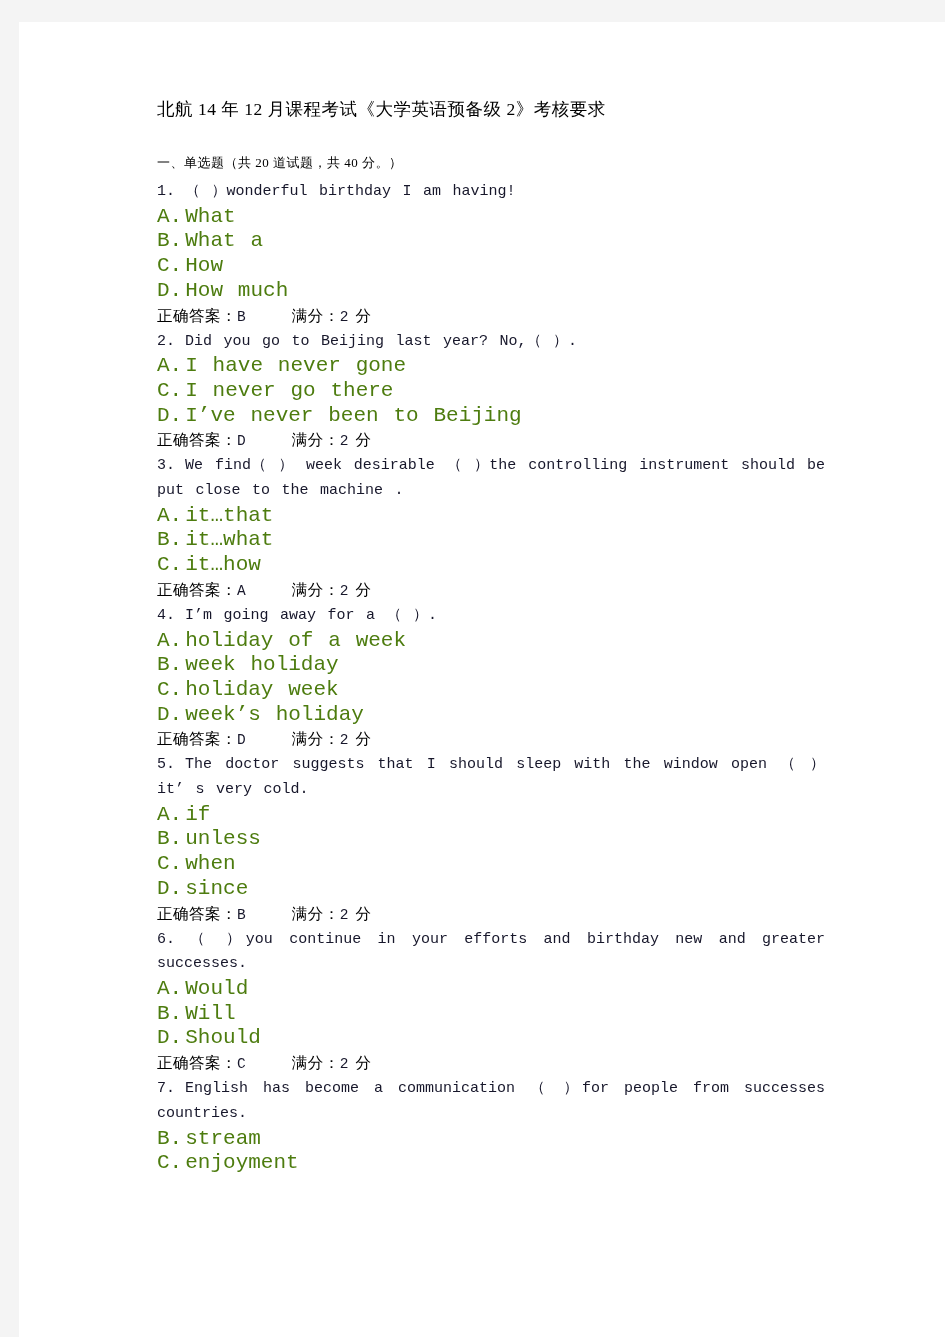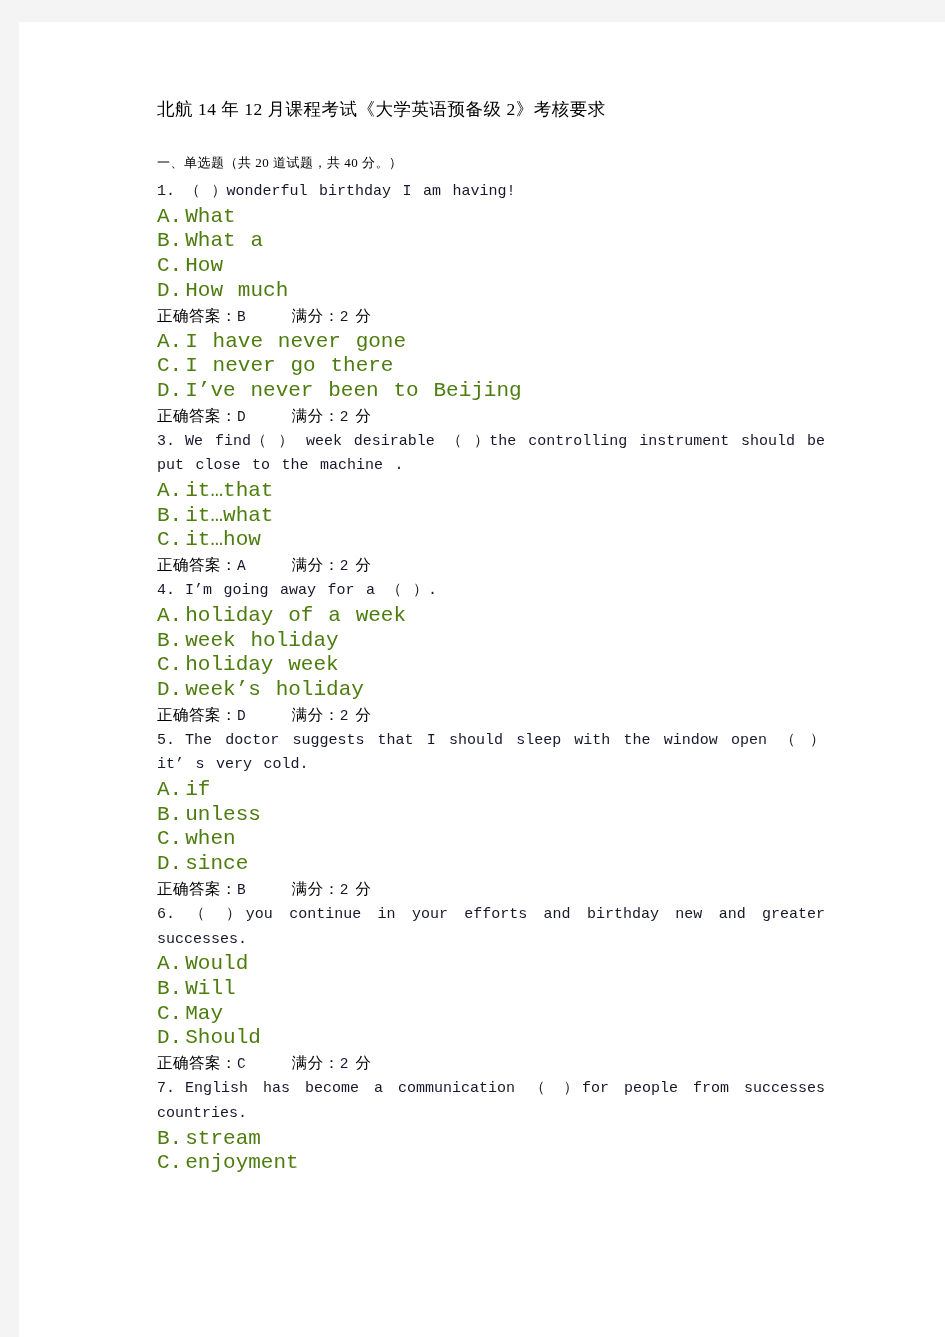--- a/index.html
+++ b/index.html
@@ -107,20 +107,21 @@
     <div id="questions">
         <div class="q-block">
           <div class="q-stem"><span class="num">1.</span><span>（ ）wonderful birthday I am having!</span></div>
           <div class="opt"><span class="lab">A.</span><span>What</span></div>
           <div class="opt"><span class="lab">B.</span><span>What a</span></div>
           <div class="opt"><span class="lab">C.</span><span>How</span></div>
           <div class="opt"><span class="lab">D.</span><span>How much</span></div>
           <div class="ans-line"><span class="cjk">正确答案：</span><span class="val">B</span><span class="gap"></span><span class="cjk">满分：</span><span class="val">2</span><span class="sep"></span><span class="cjk">分</span></div>
         </div>
         <div class="q-block">
+          <div class="q-stem"><span class="num">2.</span><span>Did you go to Beijing last year? No,（ ）.</span></div>
           <div class="opt"><span class="lab">A.</span><span>I have never gone</span></div>
           <div class="opt"><span class="lab">C.</span><span>I never go there</span></div>
           <div class="opt"><span class="lab">D.</span><span>I’ve never been to Beijing</span></div>
           <div class="ans-line"><span class="cjk">正确答案：</span><span class="val">D</span><span class="gap"></span><span class="cjk">满分：</span><span class="val">2</span><span class="sep"></span><span class="cjk">分</span></div>
         </div>
         <div class="q-block">
           <div class="q-stem wrap"><span class="num">3.</span><span>We find（ ） week desirable （ ）the controlling instrument should be put close to the machine .</span></div>
           <div class="opt"><span class="lab">A.</span><span>it…that</span></div>
           <div class="opt"><span class="lab">B.</span><span>it…what</span></div>
           <div class="opt"><span class="lab">C.</span><span>it…how</span></div>
@@ -139,21 +140,20 @@
           <div class="opt"><span class="lab">A.</span><span>if</span></div>
           <div class="opt"><span class="lab">B.</span><span>unless</span></div>
           <div class="opt"><span class="lab">C.</span><span>when</span></div>
           <div class="opt"><span class="lab">D.</span><span>since</span></div>
           <div class="ans-line"><span class="cjk">正确答案：</span><span class="val">B</span><span class="gap"></span><span class="cjk">满分：</span><span class="val">2</span><span class="sep"></span><span class="cjk">分</span></div>
         </div>
         <div class="q-block">
           <div class="q-stem full"><span class="num">6.</span><span>（ ）you continue in your efforts and birthday new and greater successes.</span></div>
           <div class="opt"><span class="lab">A.</span><span>Would</span></div>
           <div class="opt"><span class="lab">B.</span><span>Will</span></div>
-          <div class="opt"><span class="lab">C.</span><span>May</span></div>
           <div class="opt"><span class="lab">D.</span><span>Should</span></div>
           <div class="ans-line"><span class="cjk">正确答案：</span><span class="val">C</span><span class="gap"></span><span class="cjk">满分：</span><span class="val">2</span><span class="sep"></span><span class="cjk">分</span></div>
         </div>
         <div class="q-block">
           <div class="q-stem full"><span class="num">7.</span><span>English has become a communication （ ）for people from successes countries.</span></div>
           <div class="opt"><span class="lab">B.</span><span>stream</span></div>
           <div class="opt"><span class="lab">C.</span><span>enjoyment</span></div>
         </div>
       </div>
   </div>

